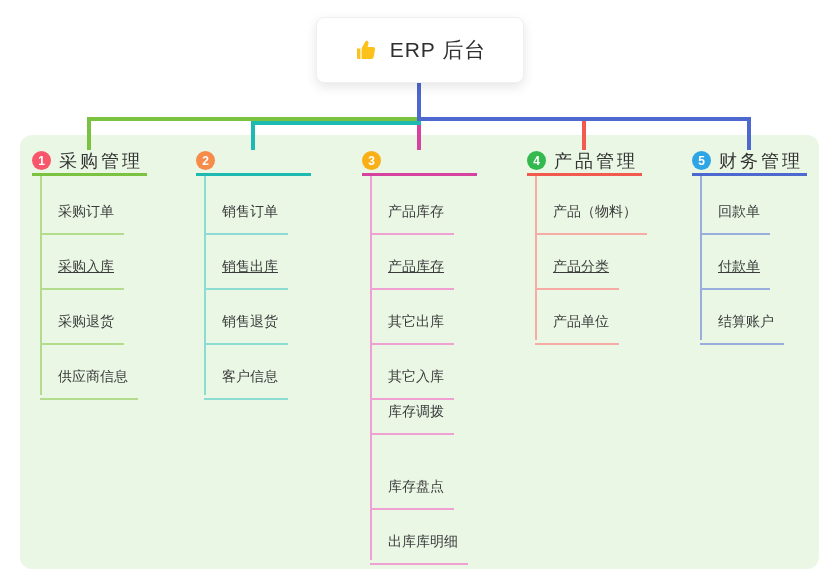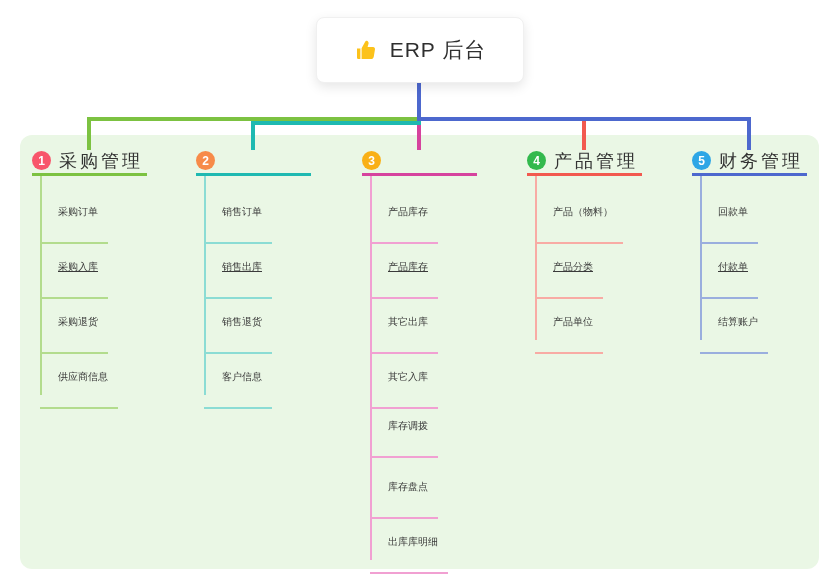--- a/index.html
+++ b/index.html
@@ -47,29 +47,29 @@
 
   
   .vline{position:absolute;width:2px;top:176px;}
   .vl1{left:40px;height:219px;background:#b3dc8d;}
   .vl2{left:204px;height:219px;background:#8bdcd4;}
   .vl3{left:370px;height:384px;background:#f1a0d2;}
   .vl4{left:535px;height:164px;background:#f8aba4;}
   .vl5{left:700px;height:164px;background:#9aaede;}
 
   
-  .child{position:absolute;font-size:10px;line-height:19px;color:#3b3b3b;
-         padding:0 10px 21px 18px;border-bottom:2px solid;white-space:nowrap;}
+  .child{position:absolute;font-size:14px;line-height:19px;color:#3b3b3b;
+         padding:0 10px 12px 18px;border-bottom:2px solid;white-space:nowrap;}
   .cb1{left:40px;border-color:#b3dc8d;}
   .cb2{left:204px;border-color:#8bdcd4;}
   .cb3{left:370px;border-color:#f1a0d2;}
   .cb4{left:535px;border-color:#f8aba4;}
   .cb5{left:700px;border-color:#9aaede;}
   .r0{top:202px;} .r1{top:257px;text-decoration:underline;} .r2{top:312px;} .r3{top:367px;}
-  .r4{top:416px;} .r5{top:477px;} .r6{top:532px;}
+  .r4{top:402px;} .r5{top:477px;} .r6{top:532px;}
 </style>
 </head>
 <body>
 
 <div class="stage">
 
   <div class="panel"></div>
 
   <div class="v c-magenta" style="left:417px;top:119px;height:31px;"></div>
   <div class="v c-red" style="left:582px;top:119px;height:31px;"></div>

